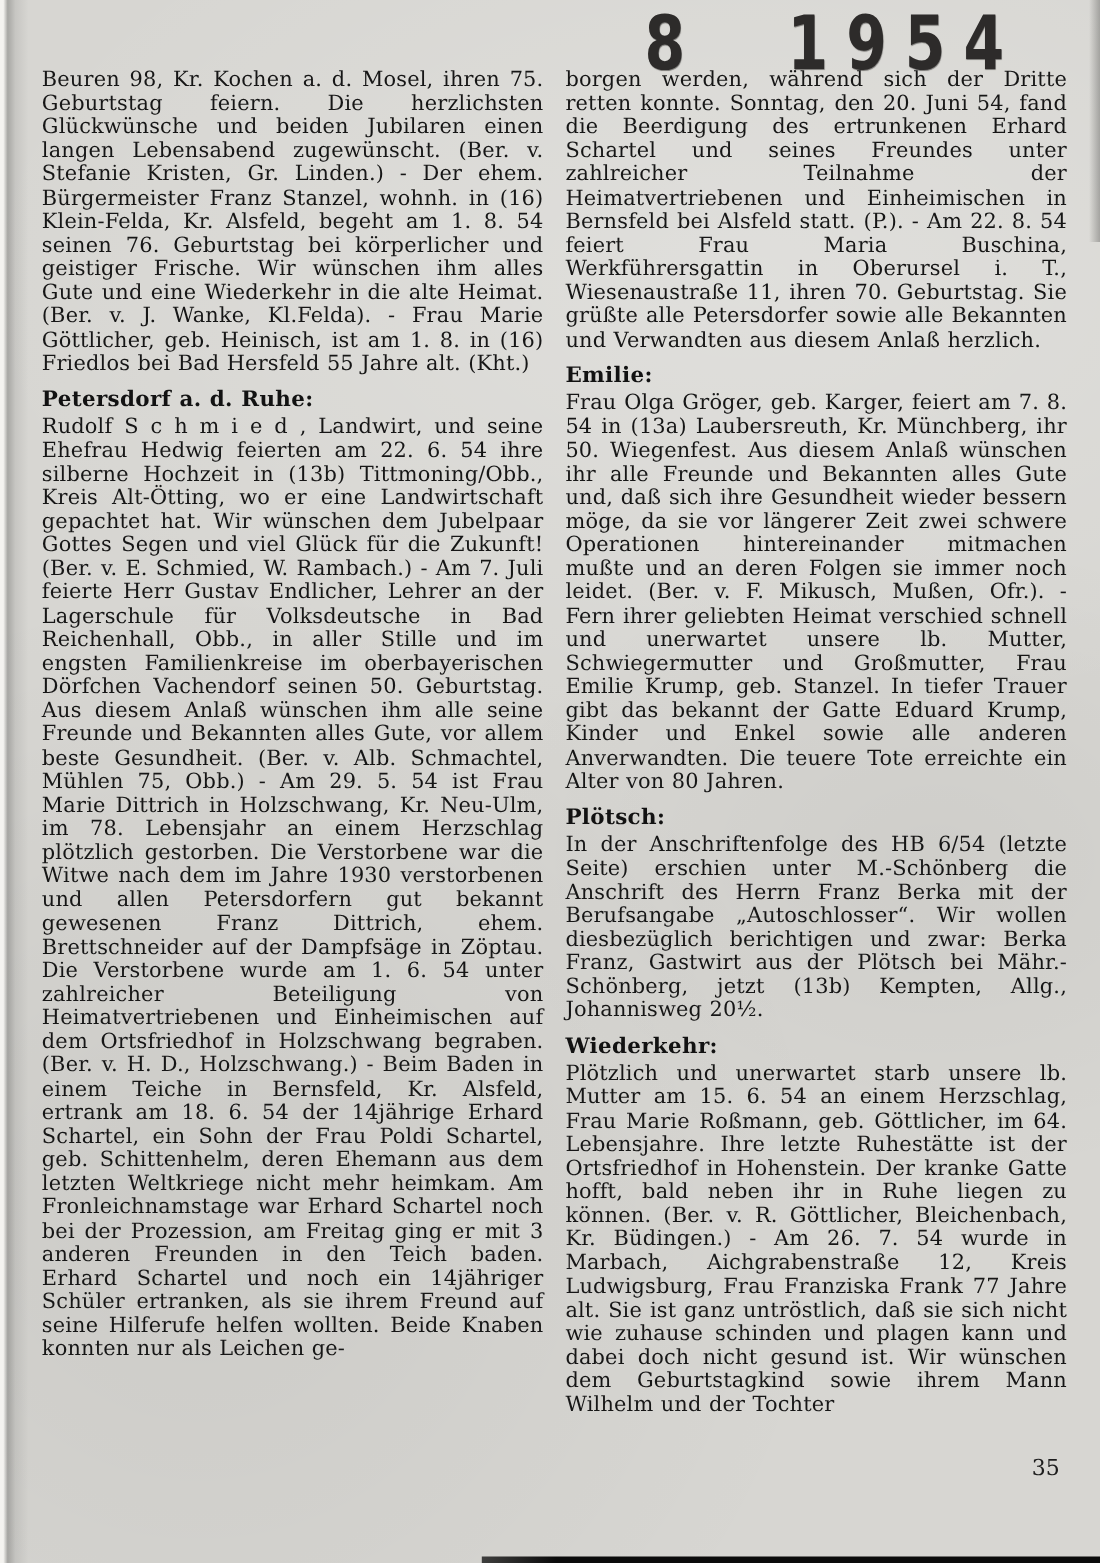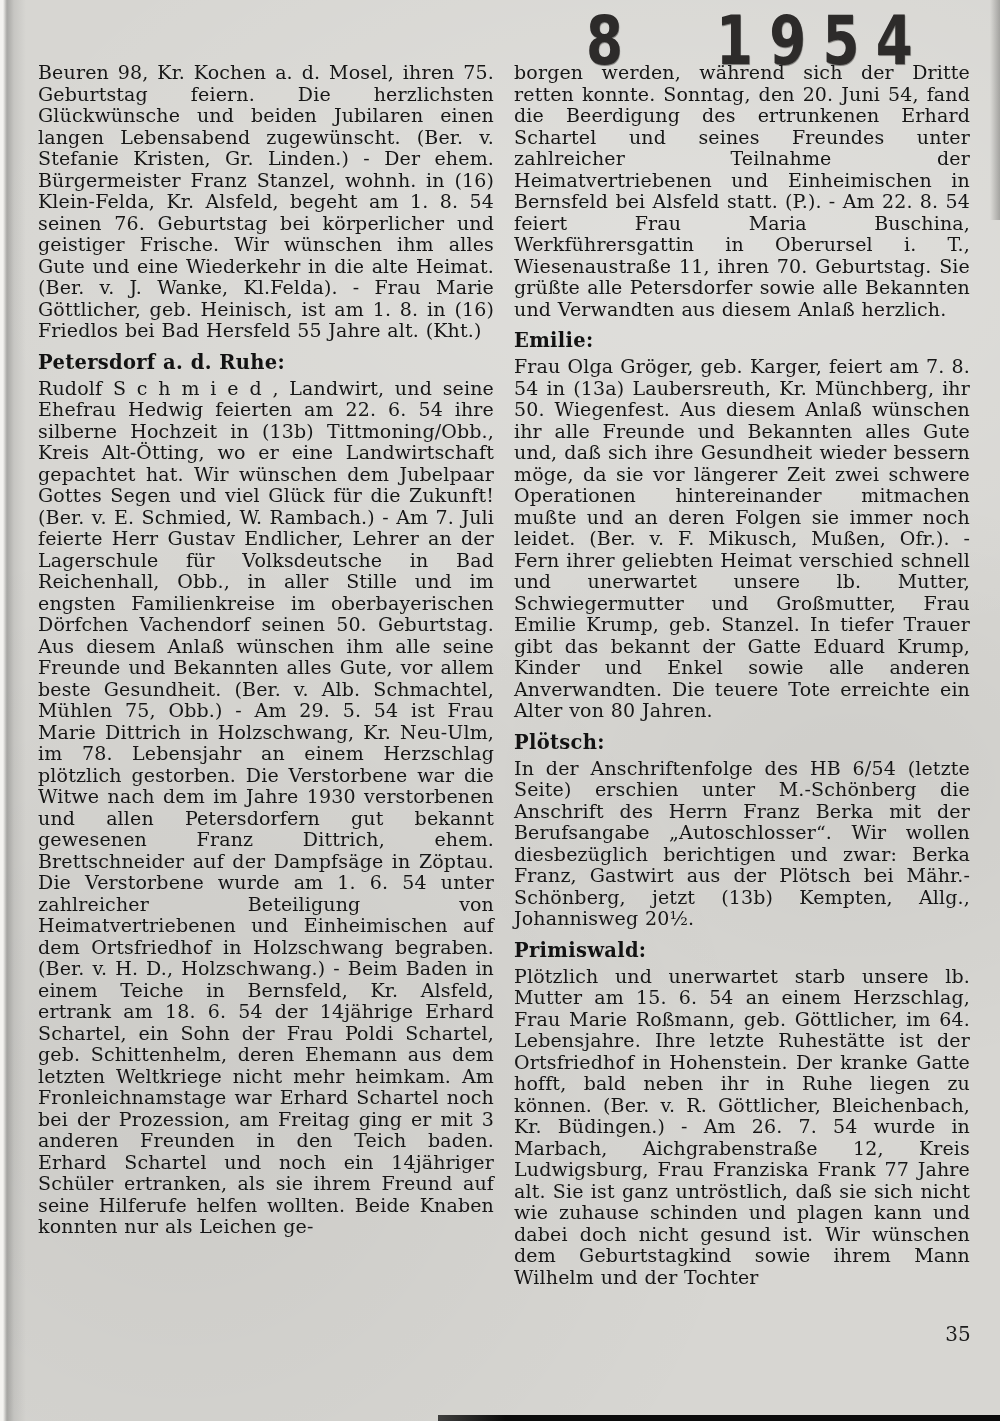--- a/index.html
+++ b/index.html
@@ -50,21 +50,21 @@
   .col-right{left:514px;}
   .col p{margin:0;}
   .col h3{
     font-size:19.5px;line-height:22px;
     margin:10px 0 4px 0;
     font-weight:bold;color:#121212;
     text-align:left;letter-spacing:0.3px;
   }
   .pagenum{
     position:absolute;top:1322px;left:938px;width:40px;
-    font-size:20px;font-weight:normal;text-align:center;color:#1c1c1c;
+    font-size:20px;font-weight:normal;text-align:left;color:#1c1c1c;
   }
   .scan-bar{
     position:absolute;bottom:0;left:438px;right:0;height:6px;
     background:linear-gradient(to right,rgba(12,12,12,0.75),#0b0b0b 12%,#0b0b0b);
   }
 </style>
 </head>
 <body>
 
 <div class="page">
@@ -79,21 +79,21 @@
     <h3>Petersdorf a. d. Ruhe:</h3>
     <p>Rudolf S c h m i e d , Landwirt, und seine Ehefrau Hedwig feierten am 22. 6. 54 ihre silberne Hochzeit in (13b) Tittmoning/Obb., Kreis Alt-Ötting, wo er eine Landwirtschaft gepachtet hat. Wir wünschen dem Jubelpaar Gottes Segen und viel Glück für die Zukunft! (Ber. v. E. Schmied, W. Rambach.) - Am 7. Juli feierte Herr Gustav Endlicher, Lehrer an der Lagerschule für Volksdeutsche in Bad Reichenhall, Obb., in aller Stille und im engsten Familienkreise im oberbayerischen Dörfchen Vachendorf seinen 50. Geburtstag. Aus diesem Anlaß wünschen ihm alle seine Freunde und Bekannten alles Gute, vor allem beste Gesundheit. (Ber. v. Alb. Schmachtel, Mühlen 75, Obb.) - Am 29. 5. 54 ist Frau Marie Dittrich in Holzschwang, Kr. Neu-Ulm, im 78. Lebensjahr an einem Herzschlag plötzlich gestorben. Die Verstorbene war die Witwe nach dem im Jahre 1930 verstorbenen und allen Petersdorfern gut bekannt gewesenen Franz Dittrich, ehem. Brettschneider auf der Dampfsäge in Zöptau. Die Verstorbene wurde am 1. 6. 54 unter zahlreicher Beteiligung von Heimatvertriebenen und Einheimischen auf dem Ortsfriedhof in Holzschwang begraben. (Ber. v. H. D., Holzschwang.) - Beim Baden in einem Teiche in Bernsfeld, Kr. Alsfeld, ertrank am 18. 6. 54 der 14jährige Erhard Schartel, ein Sohn der Frau Poldi Schartel, geb. Schittenhelm, deren Ehemann aus dem letzten Weltkriege nicht mehr heimkam. Am Fronleichnamstage war Erhard Schartel noch bei der Prozession, am Freitag ging er mit 3 anderen Freunden in den Teich baden. Erhard Schartel und noch ein 14jähriger Schüler ertranken, als sie ihrem Freund auf seine Hilferufe helfen wollten. Beide Knaben konnten nur als Leichen ge-</p>
   </div>
 
   <div class="col col-right">
     <p>borgen werden, während sich der Dritte retten konnte. Sonntag, den 20. Juni 54, fand die Beerdigung des ertrunkenen Erhard Schartel und seines Freundes unter zahlreicher Teilnahme der Heimatvertriebenen und Einheimischen in Bernsfeld bei Alsfeld statt. (P.). - Am 22. 8. 54 feiert Frau Maria Buschina, Werkführersgattin in Oberursel i. T., Wiesenaustraße 11, ihren 70. Geburtstag. Sie grüßte alle Petersdorfer sowie alle Bekannten und Verwandten aus diesem Anlaß herzlich.</p>
     <h3>Emilie:</h3>
     <p>Frau Olga Gröger, geb. Karger, feiert am 7. 8. 54 in (13a) Laubersreuth, Kr. Münchberg, ihr 50. Wiegenfest. Aus diesem Anlaß wünschen ihr alle Freunde und Bekannten alles Gute und, daß sich ihre Gesundheit wieder bessern möge, da sie vor längerer Zeit zwei schwere Operationen hintereinander mitmachen mußte und an deren Folgen sie immer noch leidet. (Ber. v. F. Mikusch, Mußen, Ofr.). - Fern ihrer geliebten Heimat verschied schnell und unerwartet unsere lb. Mutter, Schwiegermutter und Großmutter, Frau Emilie Krump, geb. Stanzel. In tiefer Trauer gibt das bekannt der Gatte Eduard Krump, Kinder und Enkel sowie alle anderen Anverwandten. Die teuere Tote erreichte ein Alter von 80 Jahren.</p>
     <h3>Plötsch:</h3>
     <p>In der Anschriftenfolge des HB 6/54 (letzte Seite) erschien unter M.-Schönberg die Anschrift des Herrn Franz Berka mit der Berufsangabe „Autoschlosser“. Wir wollen diesbezüglich berichtigen und zwar: Berka Franz, Gastwirt aus der Plötsch bei Mähr.-Schönberg, jetzt (13b) Kempten, Allg., Johannisweg 20½.</p>
-    <h3>Primiswald:</h3>
+    <h3>Wiederkehr:</h3>
     <p>Plötzlich und unerwartet starb unsere lb. Mutter am 15. 6. 54 an einem Herzschlag, Frau Marie Roßmann, geb. Göttlicher, im 64. Lebensjahre. Ihre letzte Ruhestätte ist der Ortsfriedhof in Hohenstein. Der kranke Gatte hofft, bald neben ihr in Ruhe liegen zu können. (Ber. v. R. Göttlicher, Bleichenbach, Kr. Büdingen.) - Am 26. 7. 54 wurde in Marbach, Aichgrabenstraße 12, Kreis Ludwigsburg, Frau Franziska Frank 77 Jahre alt. Sie ist ganz untröstlich, daß sie sich nicht wie zuhause schinden und plagen kann und dabei doch nicht gesund ist. Wir wünschen dem Geburtstagkind sowie ihrem Mann Wilhelm und der Tochter</p>
   </div>
 
   <div class="pagenum">35</div>
 
   <div class="scan-bar"></div>
 
 </div>
 
 </body></html>

